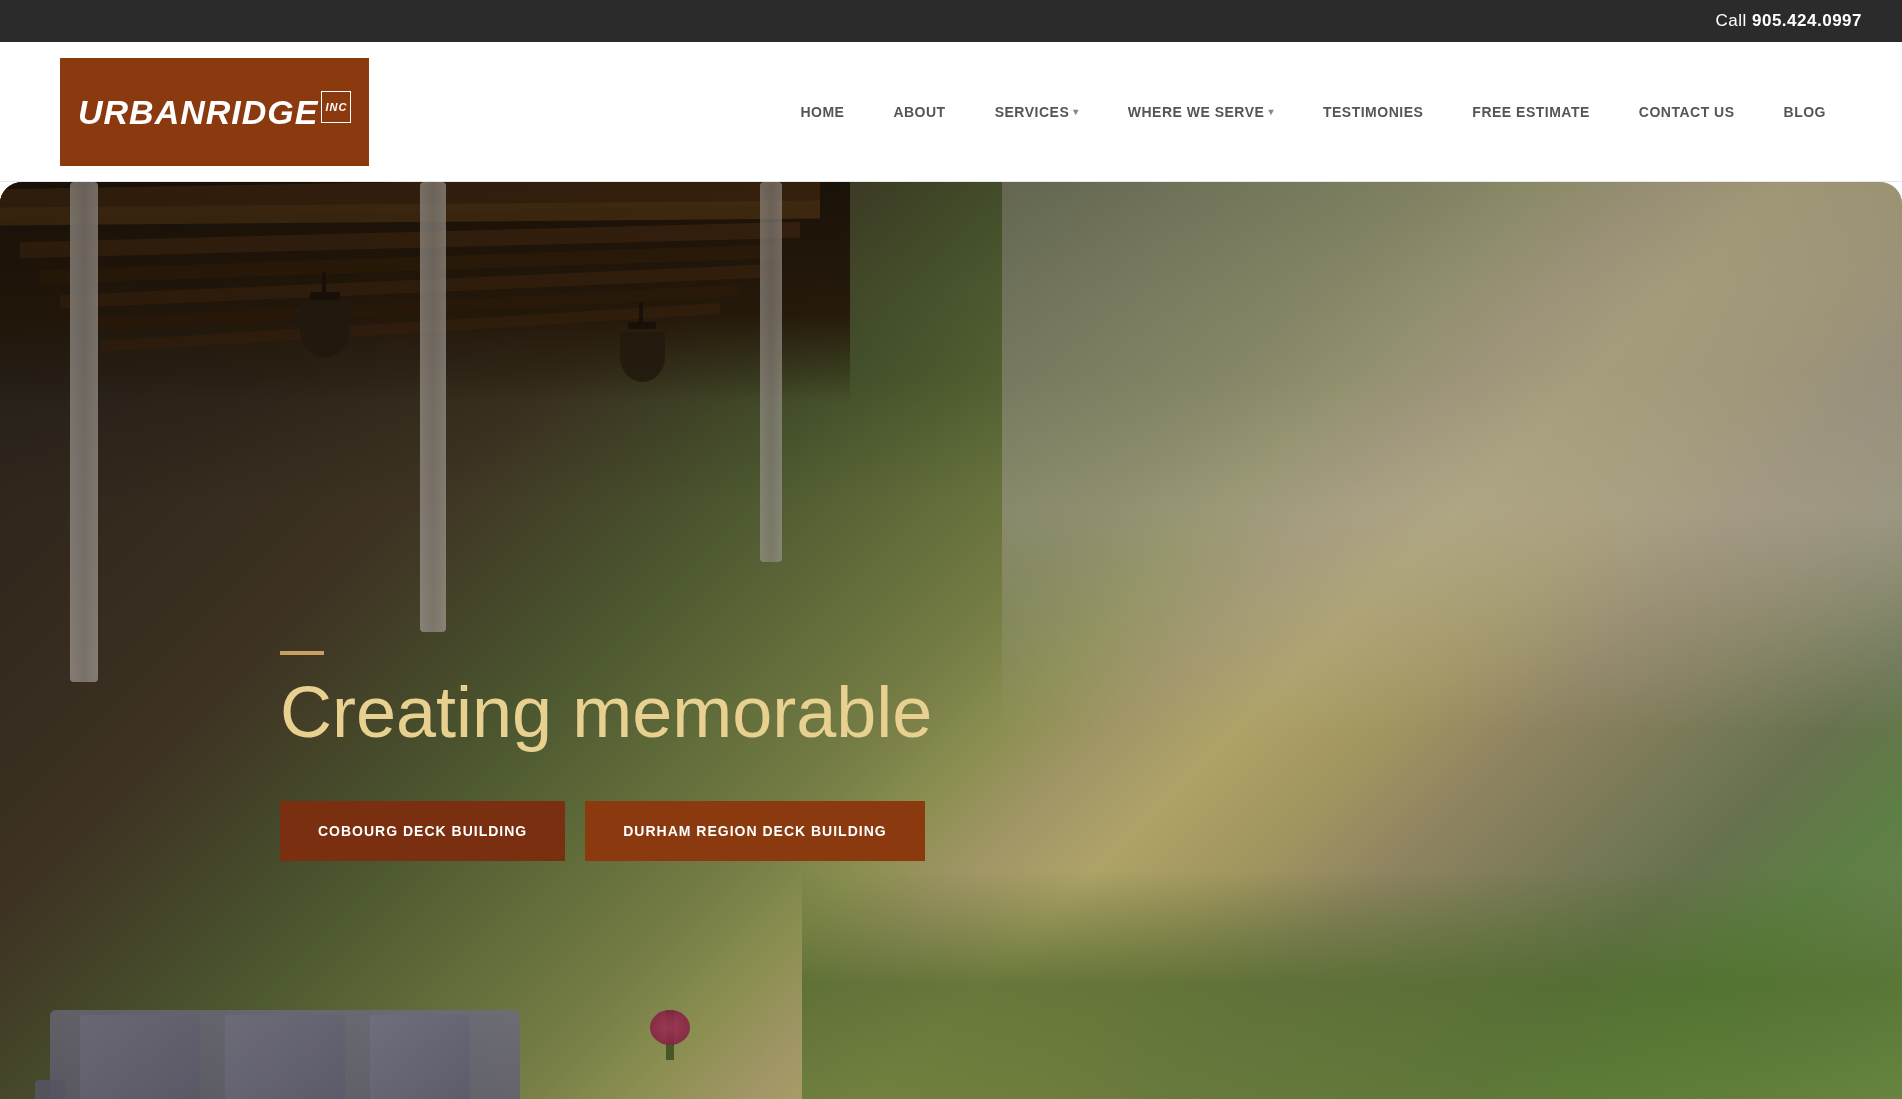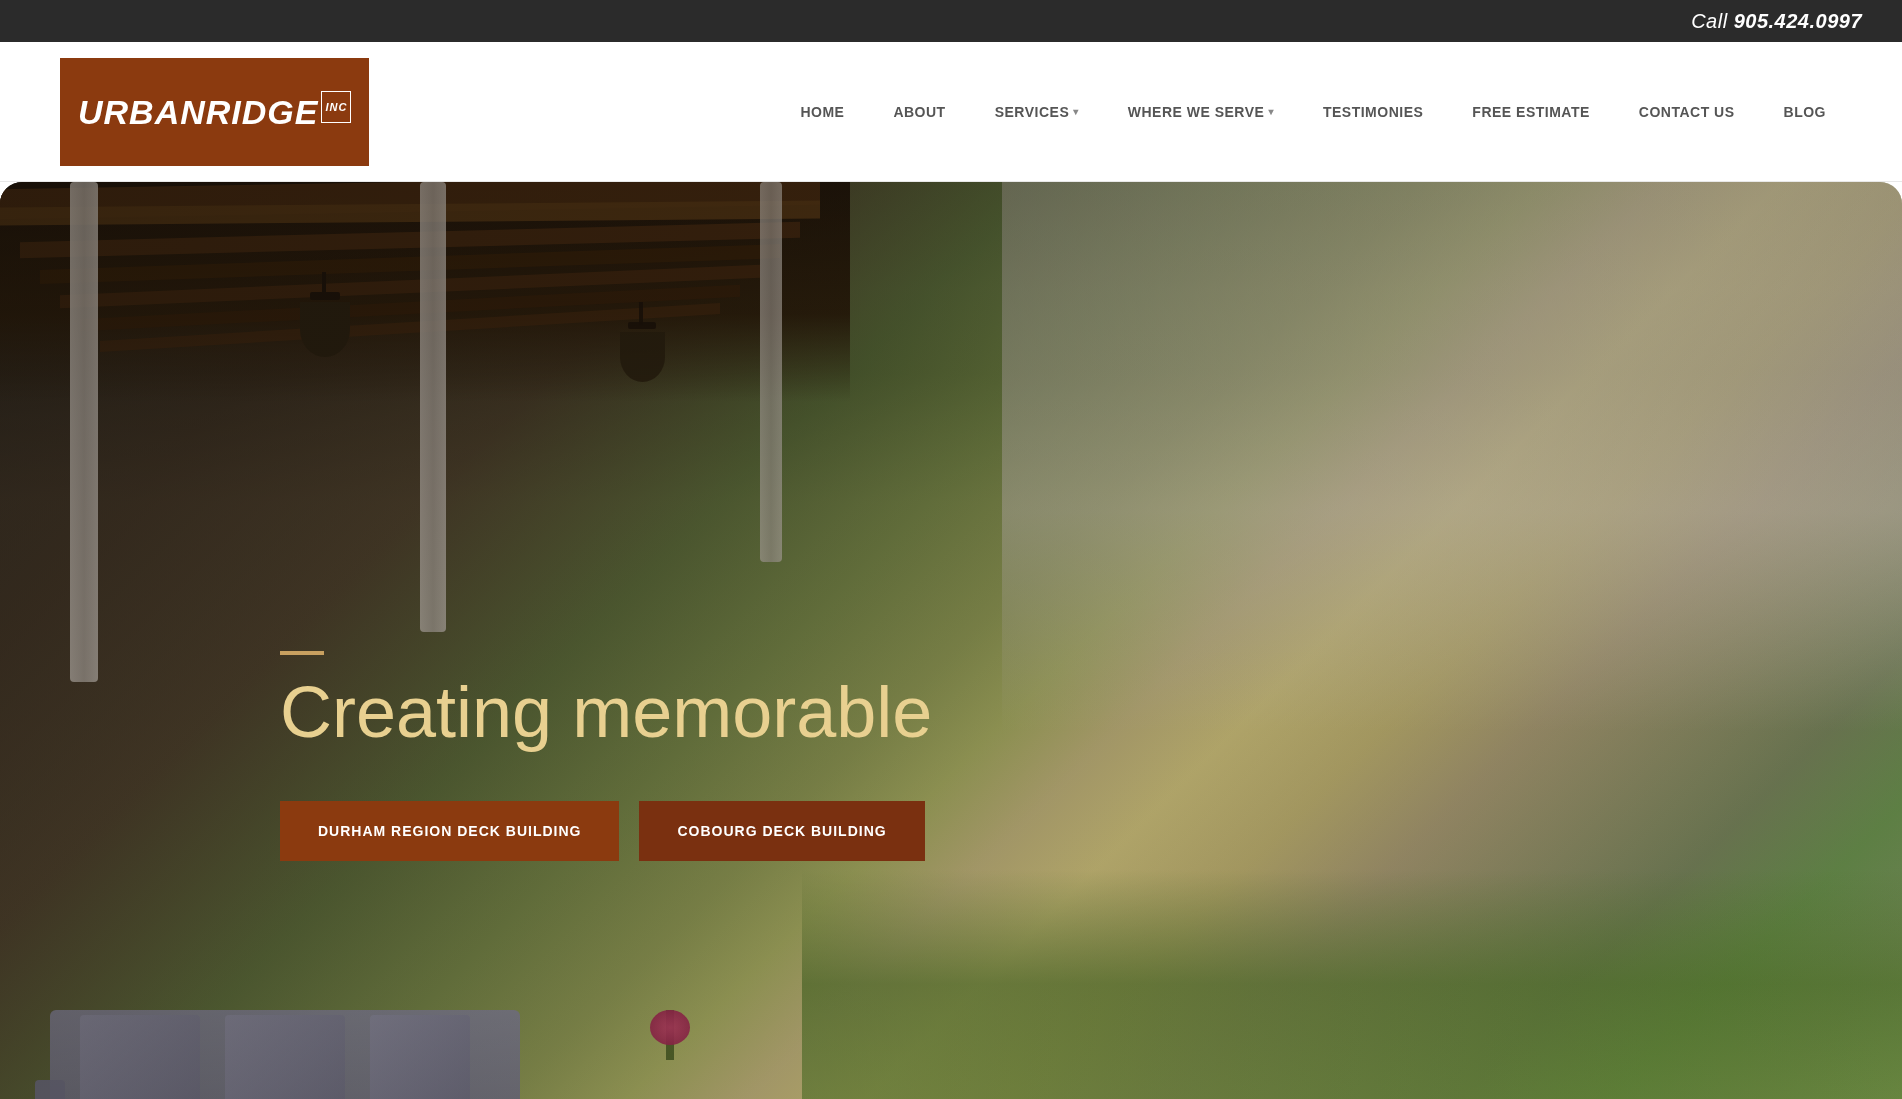--- a/index.html
+++ b/index.html
@@ -15,24 +15,23 @@
       background: #2b2b2b;
       height: 42px;
       display: flex;
       align-items: center;
       justify-content: flex-end;
       padding-right: 40px;
     }
 
     .top-bar-phone {
       color: #ffffff;
-      font-size: 20px;
+      font-size: 17px;
       font-weight: 400;
       letter-spacing: 0.5px;
-      font-style: italic;
     }
 
     .top-bar-phone strong {
       font-weight: 800;
       color: #ffffff;
     }
 
     
     .header {
       background: #ffffff;
@@ -300,17 +299,17 @@
   </div>
 
   <div class="hero-content">
     <div class="hero-accent-line"></div>
 
     <h1 class="hero-title">
       <span class="light">Creating memorable</span><br>
     </h1>
 
     <div class="hero-buttons">
+      <button class="hero-btn hero-btn-secondary">COBOURG DECK BUILDING</button>
       <button class="hero-btn hero-btn-primary">DURHAM REGION DECK BUILDING</button>
-      <button class="hero-btn hero-btn-secondary">COBOURG DECK BUILDING</button>
     </div>
   </div>
 </section>
 
 </body></html>

